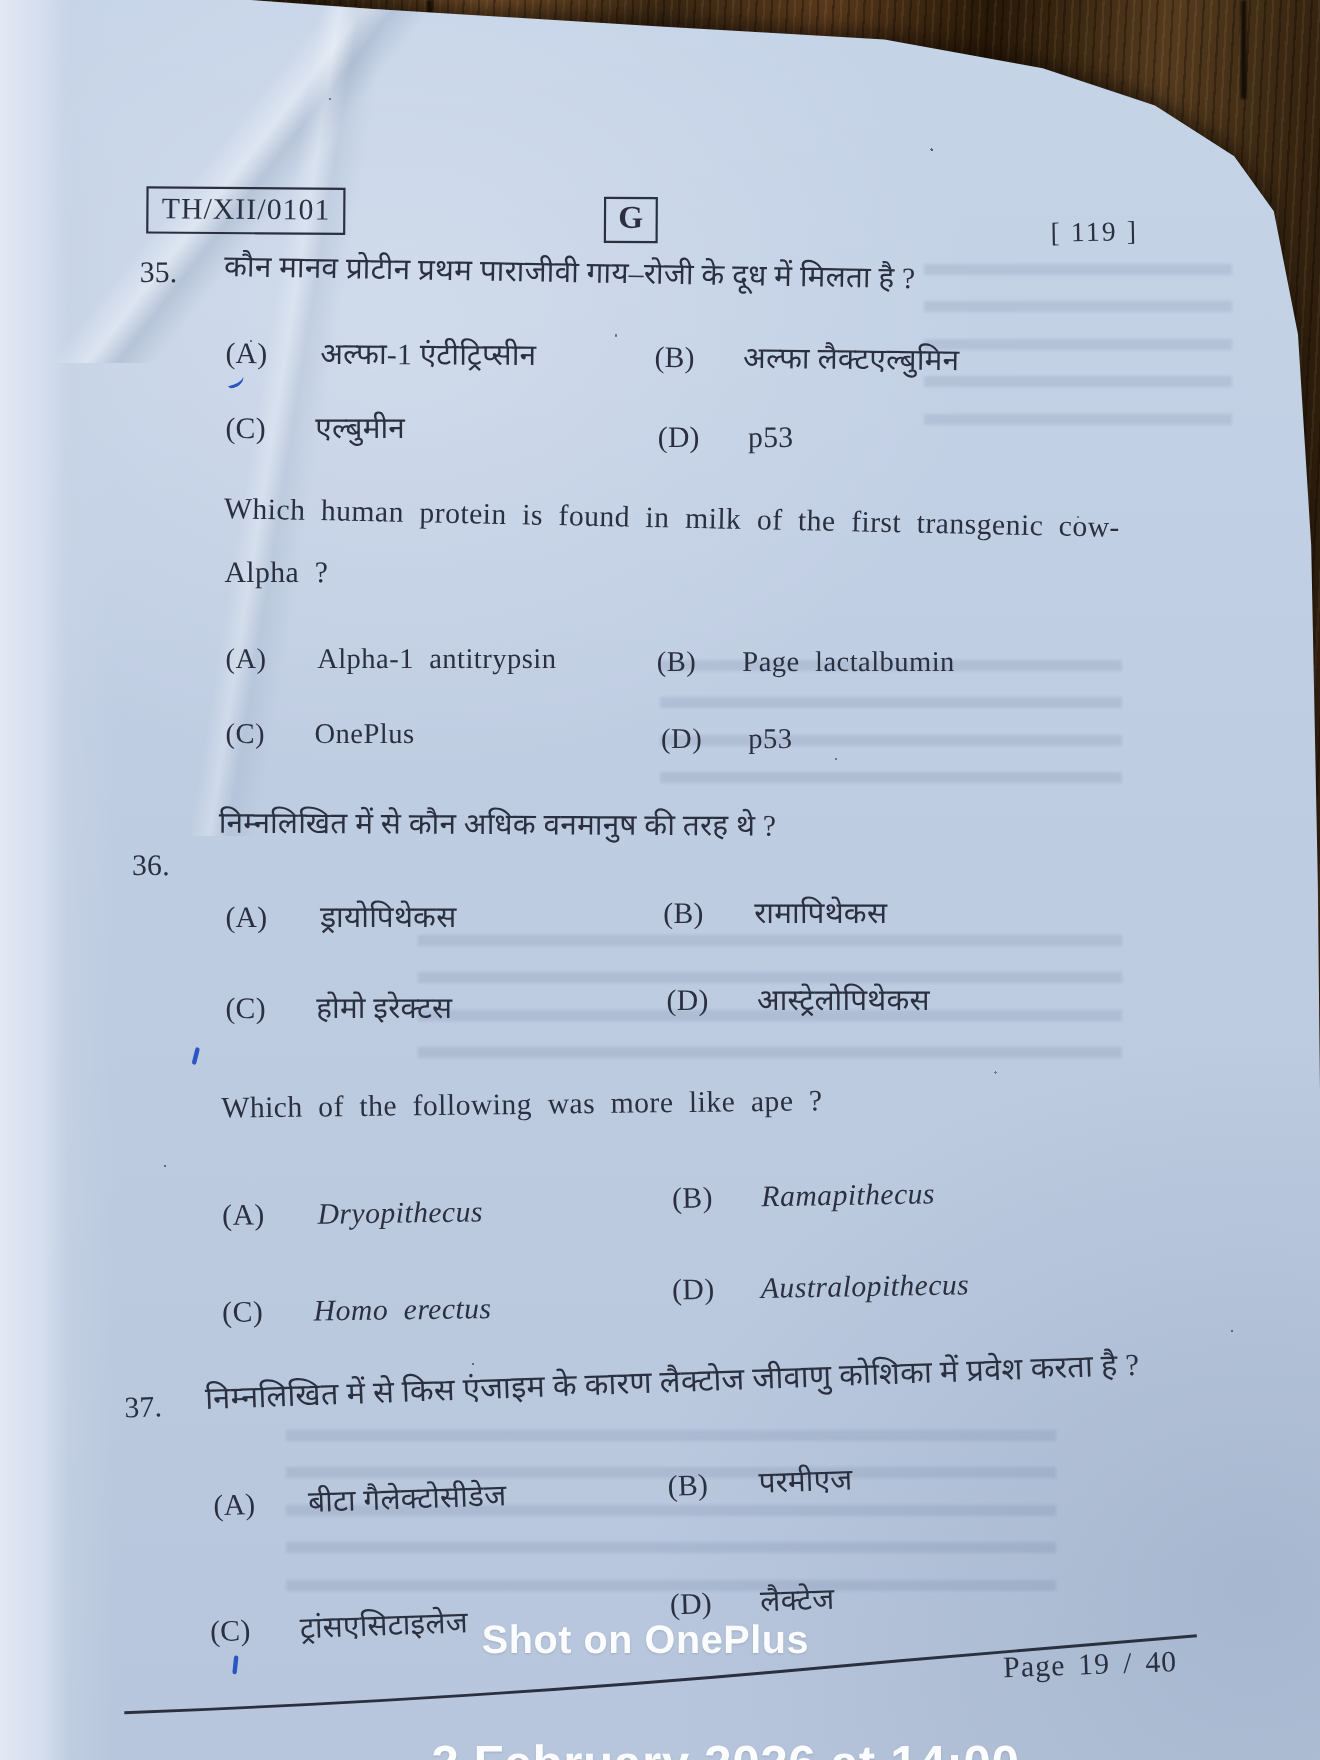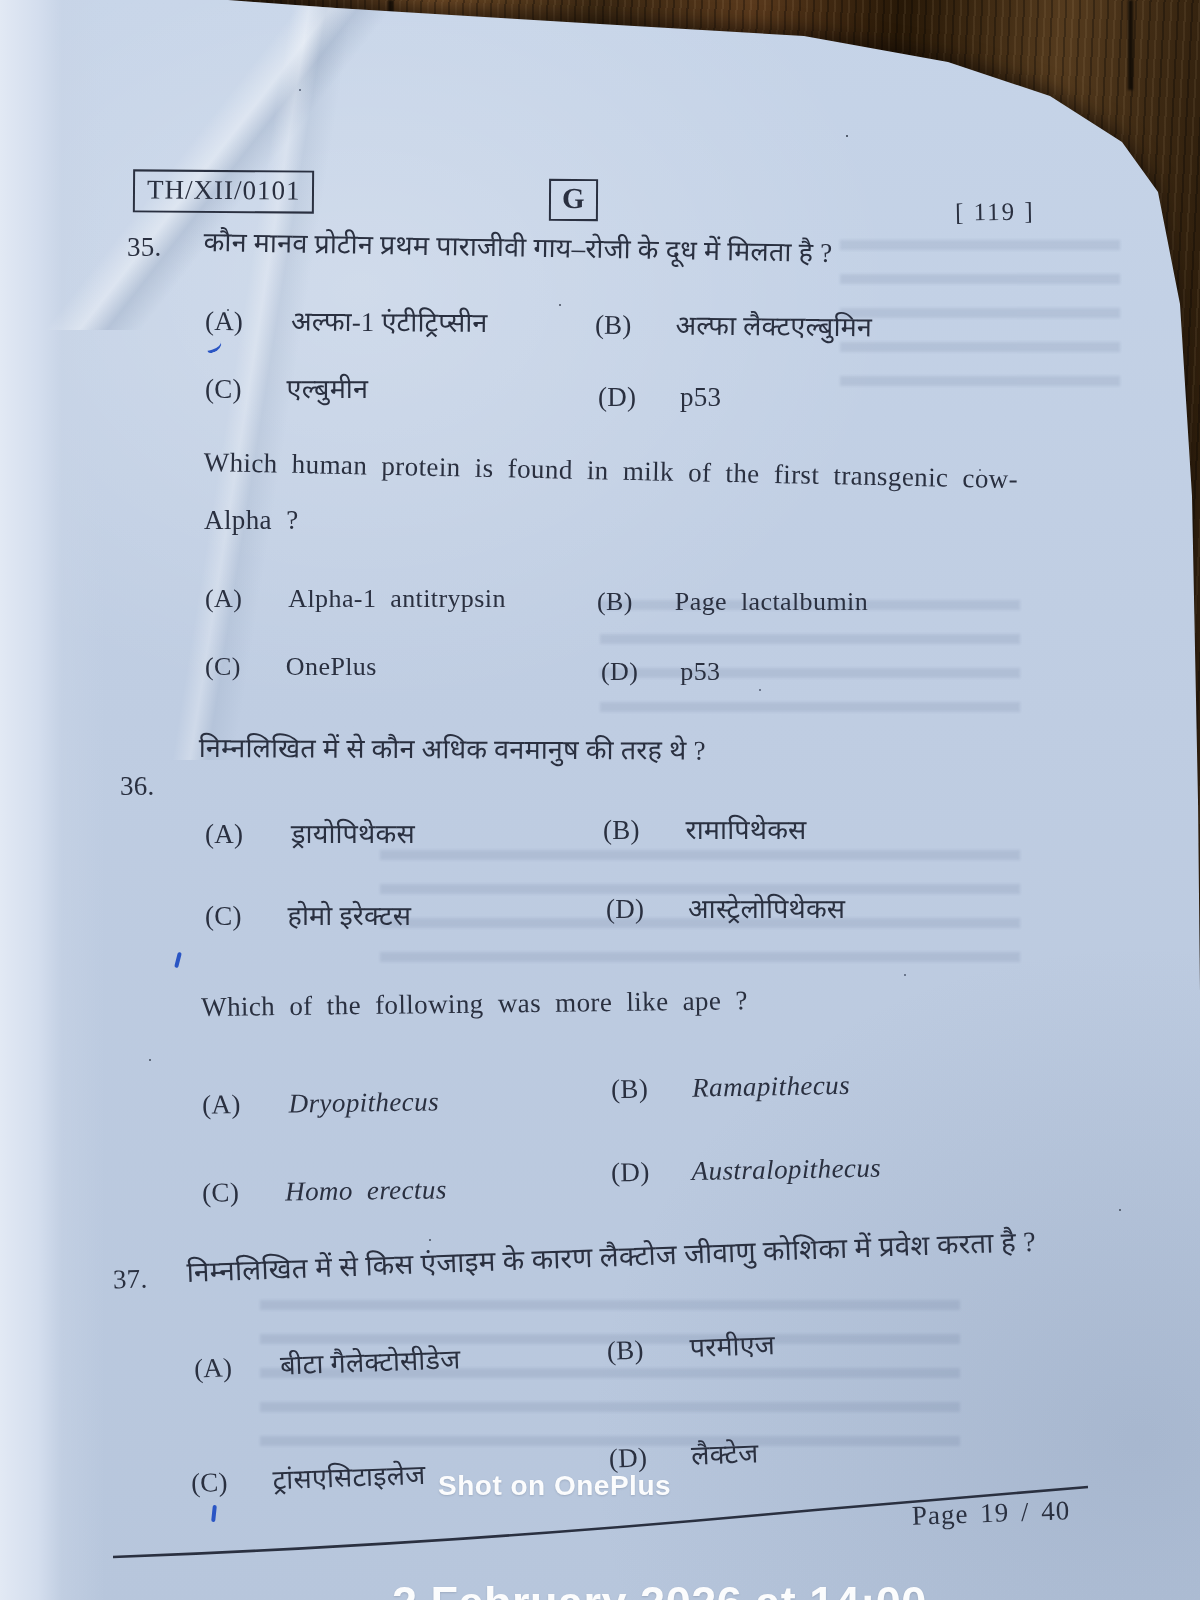--- a/index.html
+++ b/index.html
@@ -192,14 +192,14 @@
     <div class="pen" style="left:212px;top:1505px;width:4px;height:17px;background:#2a55c4;border-radius:3px;transform:rotate(6deg);"></div>
 
     <svg class="overlay" width="1200" height="1600" viewBox="0 0 1200 1600">
       <path d="M113,1557 C300,1550 520,1537 760,1515 C880,1504 1010,1493 1088,1487" fill="none" stroke="#2a3040" stroke-width="2.6"></path>
     </svg>
 
     <div class="abs ink" style="left:912px;top:1498px;font-size:27px;letter-spacing:1px;word-spacing:4px;transform:rotate(-2deg);">Page 19 / 40</div>
   </div>
 </div>
 
-<div class="abs wm" style="left:438px;top:1470px;font-size:28px;letter-spacing:.5px;">Shot on OnePlus</div>
+<div class="abs wm" style="left:438px;top:1470px;font-size:36px;letter-spacing:.5px;">Shot on OnePlus</div>
 <div class="abs wm" style="left:392px;top:1577px;font-size:45px;letter-spacing:.5px;">2 February 2026 at 14:00</div>
 
 </body></html>

